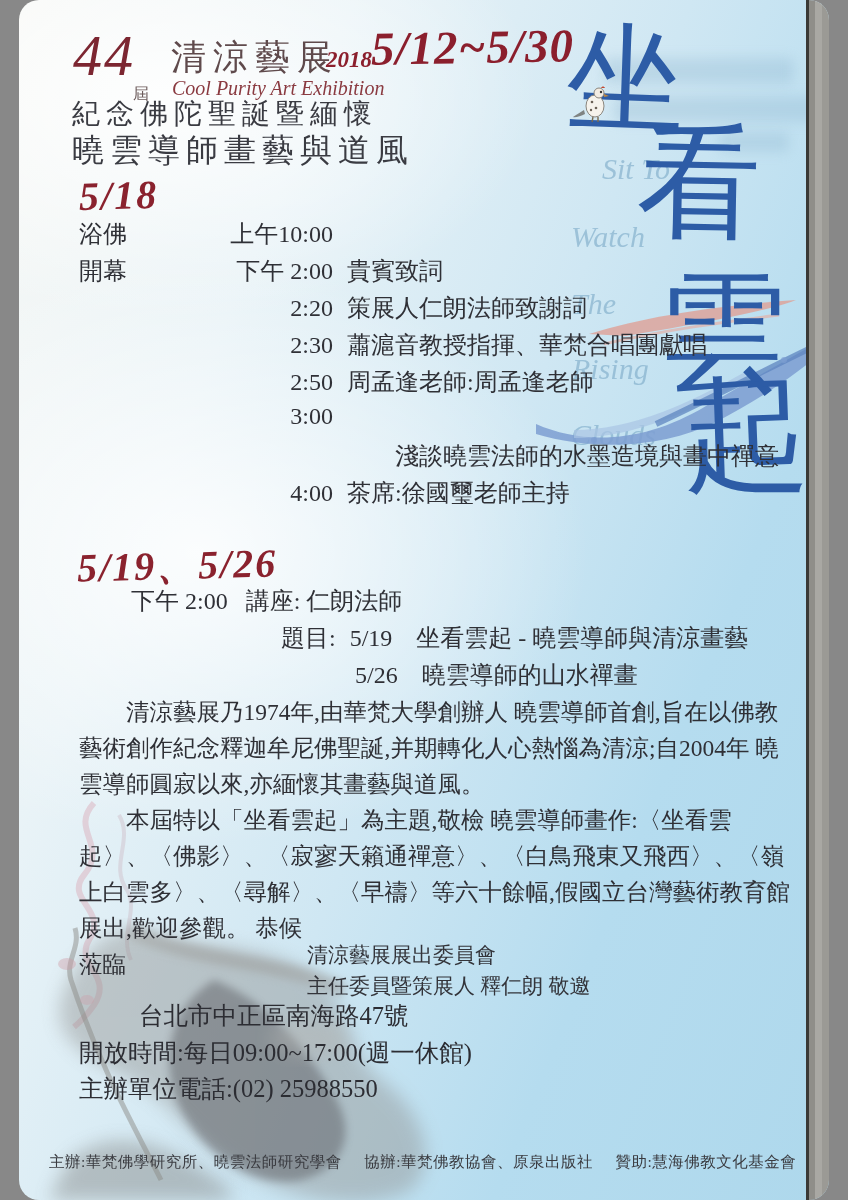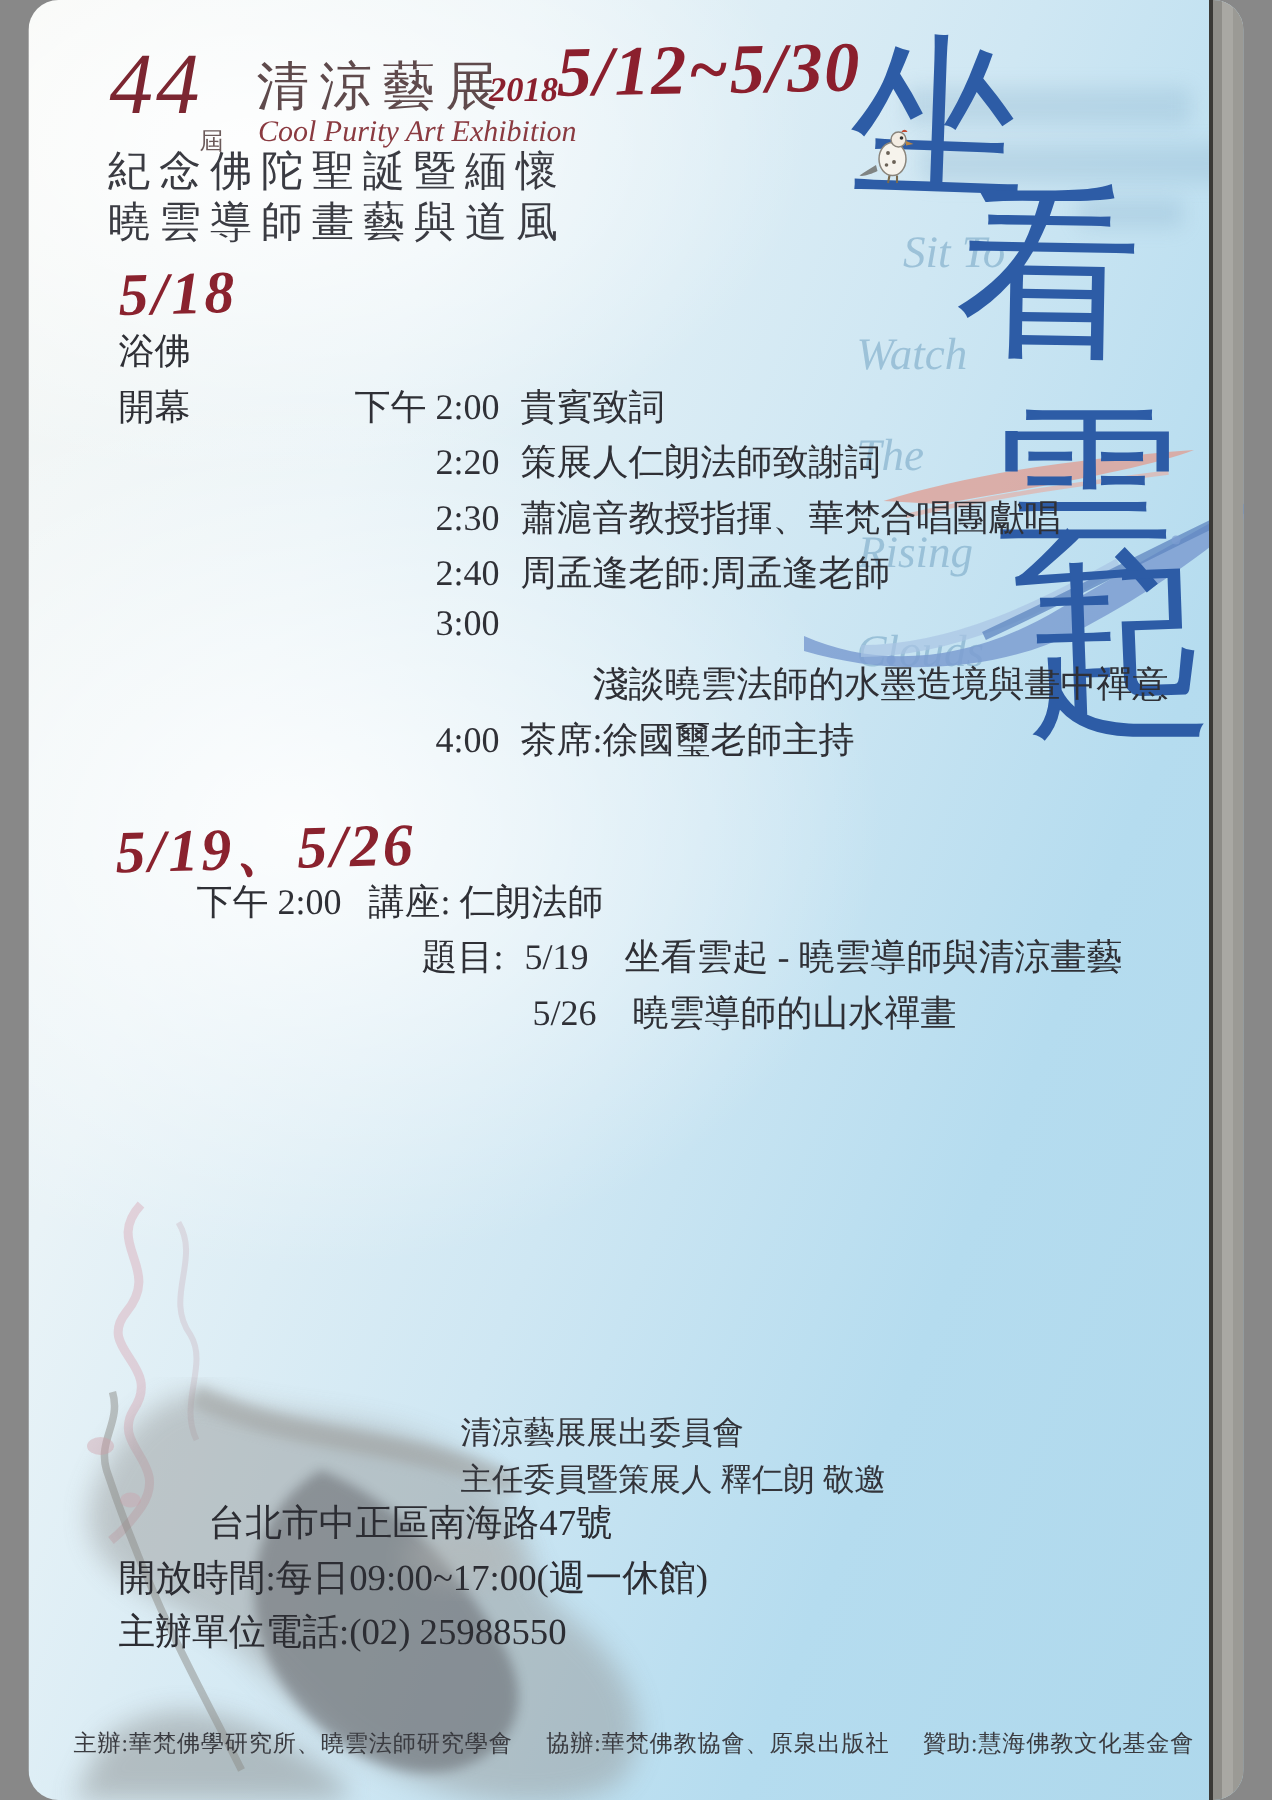--- a/index.html
+++ b/index.html
@@ -12,21 +12,21 @@
   .abs{position:absolute;}
   .cjk{color:#2f3036;}
   
   .edition{left:54px;top:22px;font-size:58px;font-style:italic;color:#7c2631;letter-spacing:2px;}
   .edition-suffix{left:114px;top:84px;font-size:16px;color:#6b5a5a;}
   .title-cn{left:152px;top:34px;font-size:35px;letter-spacing:7px;color:#5f4a4c;}
   .title-en{left:153px;top:77px;font-size:20px;font-style:italic;color:#8a3a40;}
   .year{left:307px;top:47px;font-size:23px;font-style:italic;font-weight:700;color:#8b1f2d;}
   .dates{left:352px;top:20px;font-size:47px;font-style:italic;font-weight:700;color:#8b1f2d;letter-spacing:1px;transform:rotate(-1deg);}
   .memorial1{left:53px;top:95px;font-size:28px;letter-spacing:6px;color:#3a3b42;}
-  .memorial2{left:53px;top:129px;font-size:28px;letter-spacing:6px;color:#3a3b42;}
+  .memorial2{left:53px;top:129px;font-size:32px;letter-spacing:6px;color:#3a3b42;}
   
   .cal-char{color:#2d5ca6;line-height:1;font-weight:400;}
   .cal-1{left:548px;top:22px;font-size:118px;transform:rotate(2deg);}
   .cal-2{left:618px;top:122px;font-size:124px;transform:rotate(1deg);}
   .cal-3{left:638px;top:268px;font-size:130px;}
   .cal-4{left:664px;top:372px;font-size:126px;transform:rotate(-2deg);}
   .en-word{font-style:italic;color:rgba(122,168,198,.6);font-size:30px;}
   .enw-0{left:583px;top:152px;}
   .enw-1{left:552px;top:220px;}
   .enw-2{left:552px;top:287px;}
@@ -139,40 +139,41 @@
     <circle cx="21" cy="18" r="1.3" fill="#6b6257"></circle>
       <circle cx="25" cy="24" r="1.3" fill="#6b6257"></circle>
       <circle cx="20" cy="26" r="1.2" fill="#6b6257"></circle>
     <path d="M22,33 L21,38 M27,33 L27,38" stroke="#7a6a4e" stroke-width="1.4"></path>
   </svg>
 
   <div class="abs h-date h518">5/18</div>
   <div class="abs sched cjk">
     <div class="srow">
         <span class="col-label">浴佛</span>
+        <span class="col-time">上午10:00</span>
         <span class="col-desc"></span>
       </div>
     <div class="srow">
         <span class="col-label">開幕</span>
         <span class="col-time">下午 2:00</span>
         <span class="col-desc">貴賓致詞</span>
       </div>
     <div class="srow">
         <span class="col-label"></span>
         <span class="col-time">2:20</span>
         <span class="col-desc">策展人仁朗法師致謝詞</span>
       </div>
     <div class="srow">
         <span class="col-label"></span>
         <span class="col-time">2:30</span>
         <span class="col-desc">蕭滬音教授指揮、華梵合唱團獻唱</span>
       </div>
     <div class="srow">
         <span class="col-label"></span>
-        <span class="col-time">2:40</span>
+        <span class="col-time">2:50</span>
         <span class="col-desc">周孟逢老師:周孟逢老師</span>
       </div>
     <div class="srow">
         <span class="col-label"></span>
         <span class="col-time">3:00</span>
       </div>
     <div class="srow indent-extra">
         <span class="col-label"></span>
         <span class="col-time"></span>
         <span class="col-desc">淺談曉雲法師的水墨造境與畫中禪意</span>
@@ -182,20 +183,25 @@
         <span class="col-time">4:00</span>
         <span class="col-desc">茶席:徐國璽老師主持</span>
       </div>
   </div>
 
   <div class="abs h-date h519">5/19、5/26</div>
   <div class="abs l519 l519-1 cjk"><span>下午 2:00</span><span class="gap18"></span><span>講座: 仁朗法師</span></div>
   <div class="abs l519 l519-2 cjk"><span>題目:</span><span class="gap14"></span><span>5/19</span><span class="gap24"></span><span>坐看雲起 - 曉雲導師與清涼畫藝</span></div>
   <div class="abs l519 l519-3 cjk"><span>5/26</span><span class="gap24"></span><span>曉雲導師的山水禪畫</span></div>
 
+  <div class="abs paras">
+    <p class="p-indent">清涼藝展乃1974年,由華梵大學創辦人 曉雲導師首創,旨在以佛教藝術創作紀念釋迦牟尼佛聖誕,并期轉化人心熱惱為清涼;自2004年 曉雲導師圓寂以來,亦緬懷其畫藝與道風。</p>
+    <p class="p-indent">本屆特以「坐看雲起」為主題,敬檢 曉雲導師畫作:〈坐看雲起〉、〈佛影〉、〈寂寥天籟通禪意〉、〈白鳥飛東又飛西〉、〈嶺上白雲多〉、〈尋解〉、〈早禱〉等六十餘幅,假國立台灣藝術教育館展出,歡迎參觀。  恭候</p>
+    <p>蒞臨</p>
+  </div>
 
   <div class="abs committee">
     <div>清涼藝展展出委員會</div>
     <div>主任委員暨策展人 釋仁朗 敬邀</div>
   </div>
 
   <div class="abs venue">
     <div class="venue-addr">台北市中正區南海路47號</div>
     <div>開放時間:每日09:00~17:00(週一休館)</div>
     <div>主辦單位電話:(02) 25988550</div>

